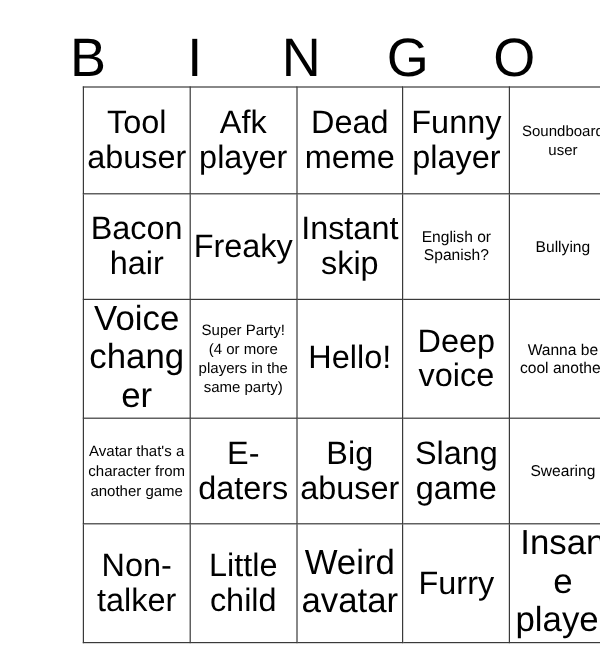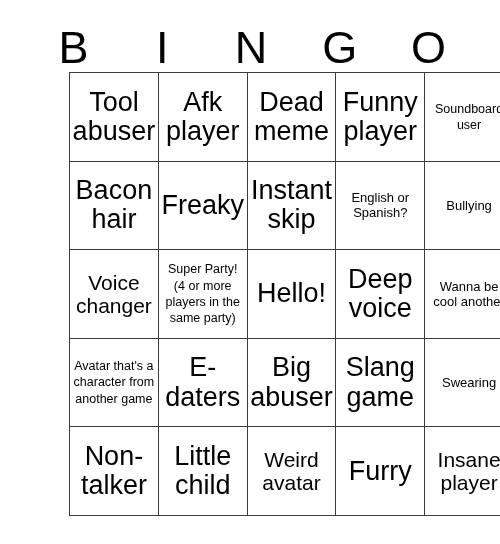--- a/index.html
+++ b/index.html
@@ -62,21 +62,21 @@
   .cell-text {
     display: block;
     width: 100%;
     word-wrap: break-word;
     overflow-wrap: break-word;
     hyphens: none;
   }
 
   
   .fs-xl   { font-size: 27px; line-height: 1.08; }
-  .fs-lg   { font-size: 21px; line-height: 1.10; }
+  .fs-lg   { font-size: 29px; line-height: 1.10; }
   .fs-md   { font-size: 13px; line-height: 1.16; }
   .fs-xs   { font-size: 12.5px; line-height: 1.30; }
 </style>
 </head>
 <body>
 
 <div id="bingo-card">
 
   <div id="bingo-header">
     <div class="header-letter">B</div>

